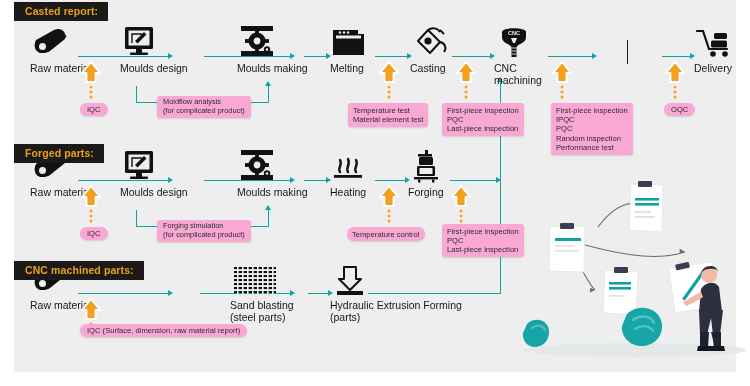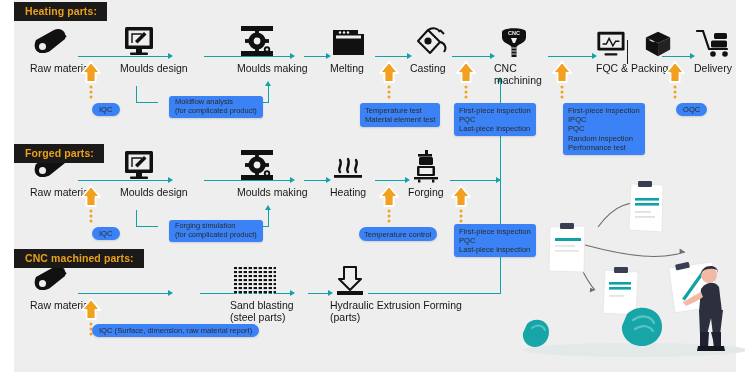--- a/index.html
+++ b/index.html
@@ -87,49 +87,48 @@
   .qcarrow {
     position: absolute;
     width: 22px; height: 40px;
     z-index: 5;
   }
   .qcarrow svg { display:block; }
 
   
   .callout {
     position: absolute;
-    background: #3b82f6;
+    background: #f9a8d4;
     border-radius: 3px;
     padding: 2.5px 5px;
     font-size: 7.6px;
     line-height: 9.4px;
     color: #2b2b2b;
     white-space: pre-line;
     box-shadow: 0 1px 2px rgba(0,0,0,.13);
     z-index: 5;
-    margin-left: 12px;
   }
   .callout.pill { border-radius: 8px; padding: 2px 7px; }
   .callout.loop {
     font-size: 7.4px;
     line-height: 8.8px;
     padding: 2px 6px;
   }
   
   .illus { position:absolute; z-index:3; }
 </style>
 </head>
 <body>
 
 <div id="canvas">
   <div class="board"></div>
 
-  <div class="sec-tab" style="left:14px; top:2px;"><span>Heating parts:</span></div>
+  <div class="sec-tab" style="left:14px; top:2px;"><span>Casted report:</span></div>
   <div class="sec-tab" style="left:14px; top:144px;"><span>Forged parts:</span></div>
-  <div class="sec-tab" style="left:14px; top:249px;"><span>CNC machined parts:</span></div>
+  <div class="sec-tab" style="left:14px; top:261px;"><span>CNC machined parts:</span></div>
 
   <div class="hline" style="left:78px;  top:56px; width:90px;"></div>
   <div class="ahead" style="left:168px; top:52.5px;"></div>
   <div class="hline" style="left:204px; top:56px; width:86px;"></div>
   <div class="ahead" style="left:290px; top:52.5px;"></div>
   <div class="hline" style="left:304px; top:56px; width:22px;"></div>
   <div class="ahead" style="left:326px; top:52.5px;"></div>
   <div class="hline" style="left:375px; top:56px; width:32px;"></div>
   <div class="ahead" style="left:407px; top:52.5px;"></div>
   <div class="hline" style="left:452px; top:56px; width:38px;"></div>
@@ -230,37 +229,20 @@
         <g stroke="#eeeeee" stroke-width="0.9">
           <path d="M17.5 23 H22.5"></path>
             <path d="M17.5 26 H22.5"></path>
             <path d="M17.5 29 H22.5"></path>
         </g>
       </svg>
     </div>
     <div class="lbl">CNC machining</div>
   </div>
 
-  <div class="node" style="left:596px; top:25px; width:76px;">
-    <div class="ico" style="gap:10px;">
-      <svg width="32" height="30" viewBox="0 0 32 30">
-        <rect x="1.5" y="2" width="29" height="20" rx="1.5" fill="#111"></rect>
-        <rect x="4.5" y="5" width="23" height="14" fill="#eeeeee"></rect>
-        <path d="M7 15 L11 15 L14 9 L18 17 L21 12 L25 12" stroke="#111" stroke-width="1.5" fill="none"></path>
-        <rect x="9" y="25" width="14" height="2.4" rx="1.2" fill="#111"></rect>
-      </svg>
-      <svg width="30" height="30" viewBox="0 0 30 30" style="margin-left:8px;">
-        <path d="M15 2 L28 8 L15 14 L2 8 Z" fill="#111"></path>
-        <path d="M2 8 L15 14 L15 28 L2 21 Z" fill="#111"></path>
-        <path d="M28 8 L15 14 L15 28 L28 21 Z" fill="#222"></path>
-        <path d="M6 10.5 L10.5 12.6" stroke="#eeeeee" stroke-width="1.1"></path>
-      </svg>
-    </div>
-    <div class="lbl">FQC &amp; Packing</div>
-  </div>
 
   <div class="node" style="left:694px; top:25px; width:56px;">
     <div class="ico">
       <svg width="40" height="32" viewBox="0 0 40 32">
         <path d="M3 4 L9 4 L15 22 L33 22" stroke="#111" stroke-width="2.2" fill="none" stroke-linecap="round"></path>
         <rect x="20" y="6" width="13" height="6" rx="1.6" fill="#111"></rect>
         <rect x="17" y="13.5" width="16" height="7" rx="1.6" fill="#111"></rect>
         <circle cx="19" cy="27" r="2.8" fill="#111"></circle>
         <circle cx="31" cy="27" r="2.8" fill="#111"></circle>
       </svg>

